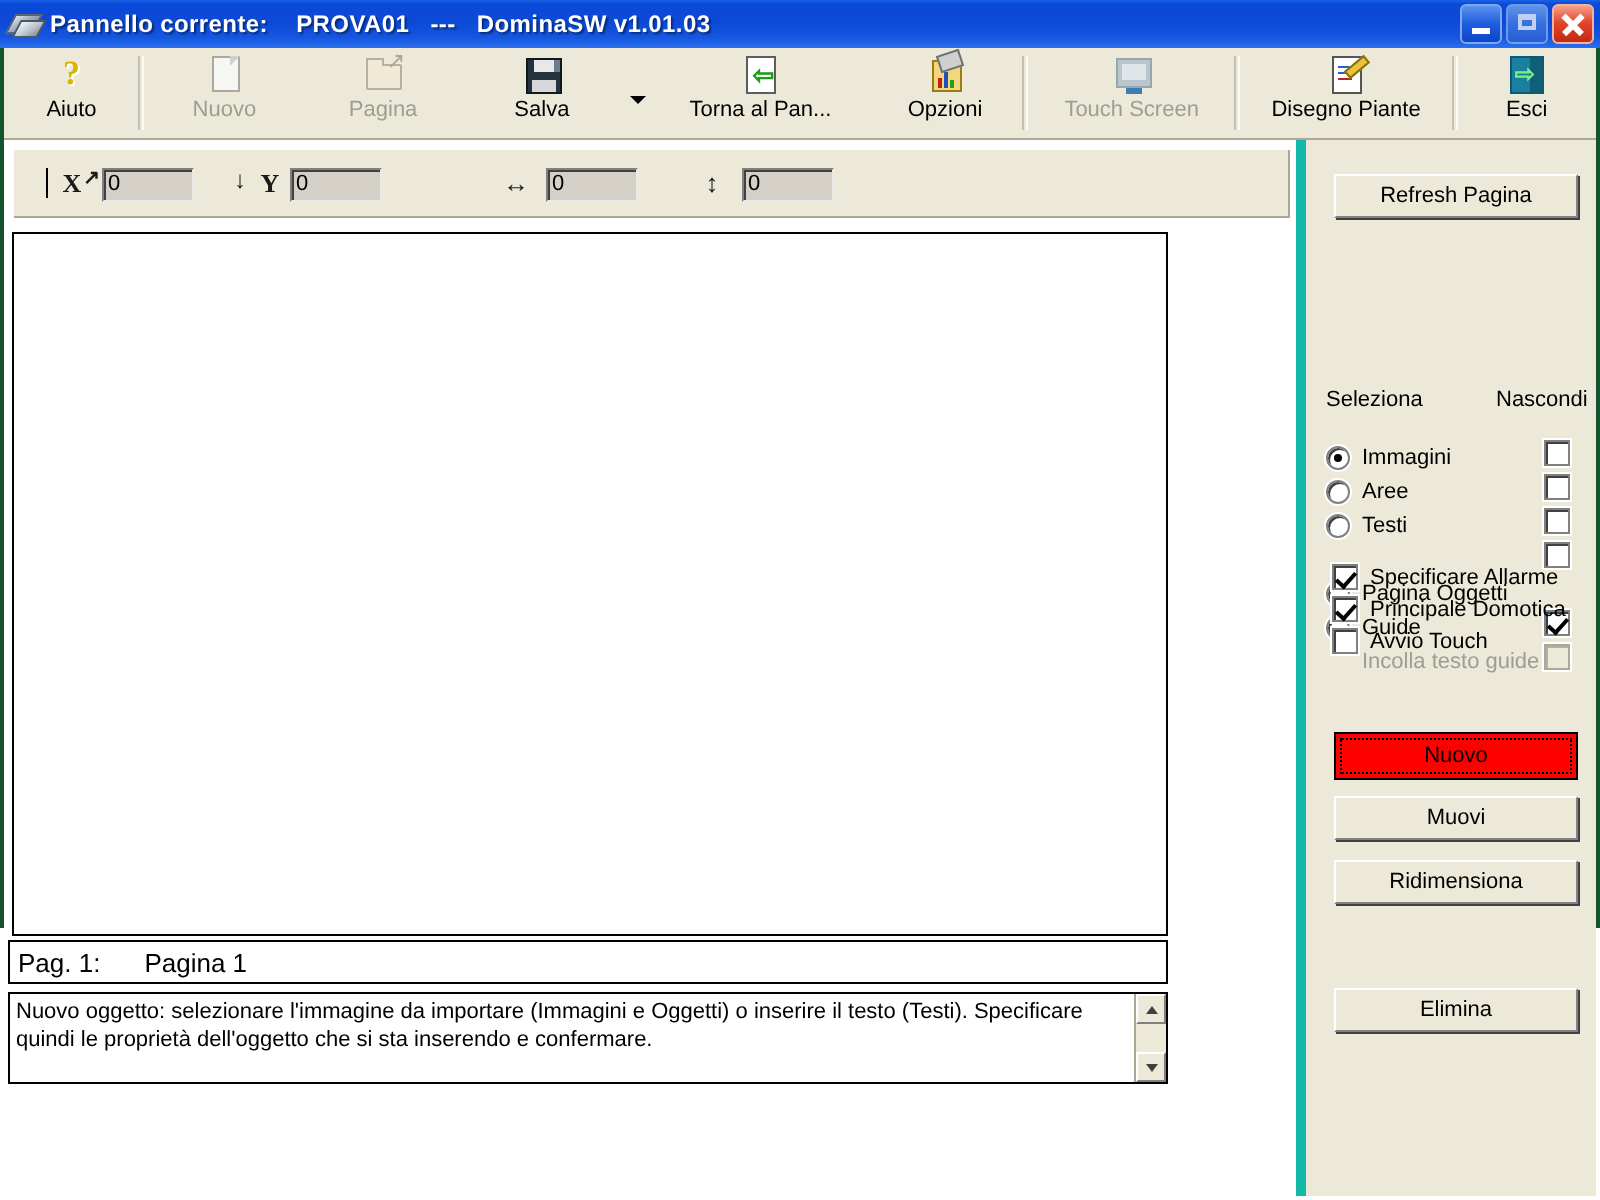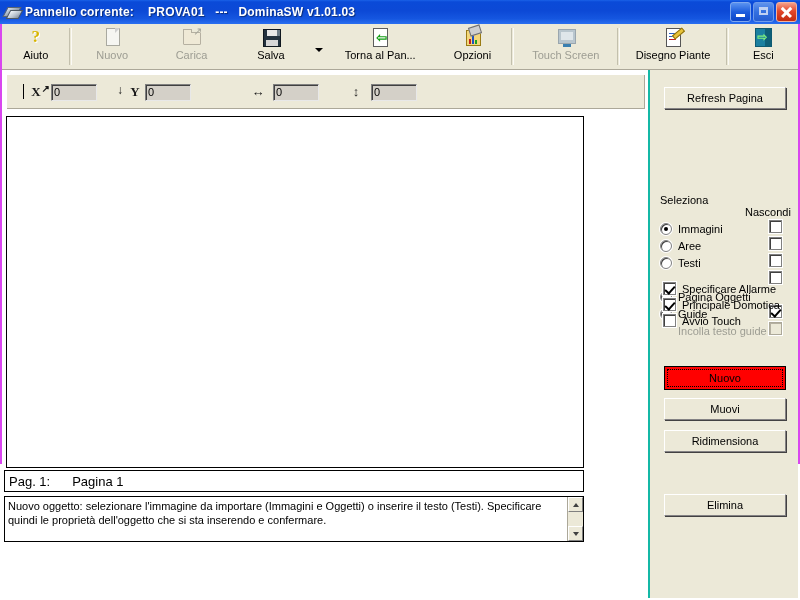--- a/index.html
+++ b/index.html
@@ -6,21 +6,21 @@
     margin: 0; padding: 0;
     width: 800px; height: 600px;
     overflow: hidden;
     font-family: "Liberation Sans", sans-serif;
     font-size: 11px;
   }
   
   #app-window {
     position: absolute; left: 0; top: 0;
     width: 800px; height: 464px;
-    background: #d946ef;
+    background: #14532d;
     box-sizing: border-box;
   }
   
   #title-bar {
     position: absolute; left: 0; top: 0;
     width: 800px; height: 24px;
     background: linear-gradient(180deg,#1a62e8 0%,#0a4ad8 8%,#0c49d6 45%,#1556e0 78%,#2a6ff0 100%);
     display: flex; align-items: center;
     box-sizing: border-box;
   }
@@ -285,21 +285,21 @@
     border-left:3px solid transparent; border-right:3px solid transparent;
   }
   .sb-arrow.up::after { top:5px; border-bottom:4px solid #404040; }
   .sb-arrow.down::after { top:5px; border-top:4px solid #404040; }
 
   
   #right-panel {
     position: absolute; left: 648px; top: 70px;
     width: 150px; height: 528px;
     background: #ece9d8;
-    border-left: 2px solid #14b8a6;
+    border-left: 5px solid #14b8a6;
     box-sizing: border-box;
   }
   .xp-button {
     background: #ece9d8;
     border: 1px solid #ffffff;
     border-right-color:#848284; border-bottom-color:#848284;
     box-shadow: 1px 1px 0 #424142;
     font-size: 11px; color: #000;
     display: flex; align-items: center; justify-content: center;
     box-sizing: border-box;
@@ -308,21 +308,21 @@
   #btn-refresh {
     position: absolute; left: 14px; top: 17px;
     width: 122px; height: 22px;
   }
   #col-headers {
     position: absolute; left: 10px; top: 124px;
     width: 140px; height: 16px;
     font-size: 11px; color:#000;
   }
   #col-headers .h-sel { position:absolute; left:0; top:0; }
-  #col-headers .h-hid { position:absolute; left:85px; top:12px; }
+  #col-headers .h-hid { position:absolute; left:85px; top:0; }
   .radio-row {
     position: absolute; left: 10px;
     width: 140px; height: 16px;
     display: flex; align-items: flex-end;
     font-size: 11px; color: #000;
   }
   .radio-mark {
     width: 12px; height: 12px; border-radius: 50%;
     background: #fff;
     border: 1px solid #808080;
@@ -433,21 +433,21 @@
         <div class="ic-page dim"></div>
       </div>
       <div class="tb-label">Nuovo</div>
     </div>
 
     <div class="tb-item disabled" style="width:80px">
       <div class="tb-icon-box">
         <div class="ic-folder dim"></div>
         <div class="ic-arrowup" style="color:#a8a89c">↗</div>
       </div>
-      <div class="tb-label">Carica</div>
+      <div class="tb-label">Pagina</div>
     </div>
 
     <div class="tb-item" style="width:80px">
       <div class="tb-icon-box">
         <div class="ic-floppy"></div>
       </div>
       <div class="tb-label">Salva</div>
     </div>
 
     <div class="tb-caret"></div>

